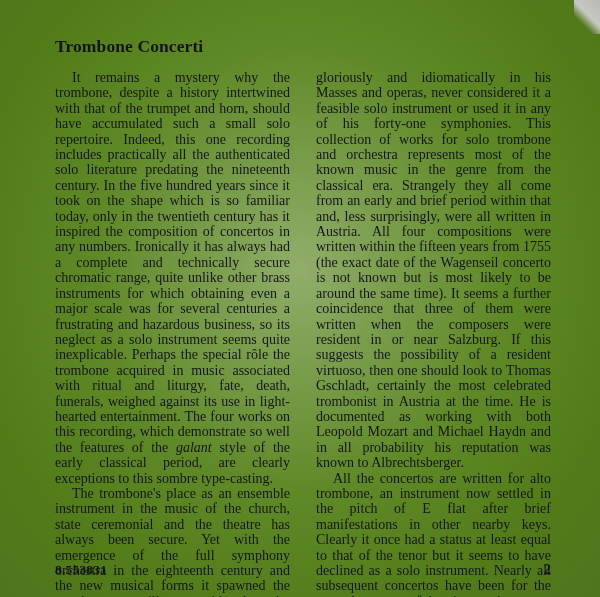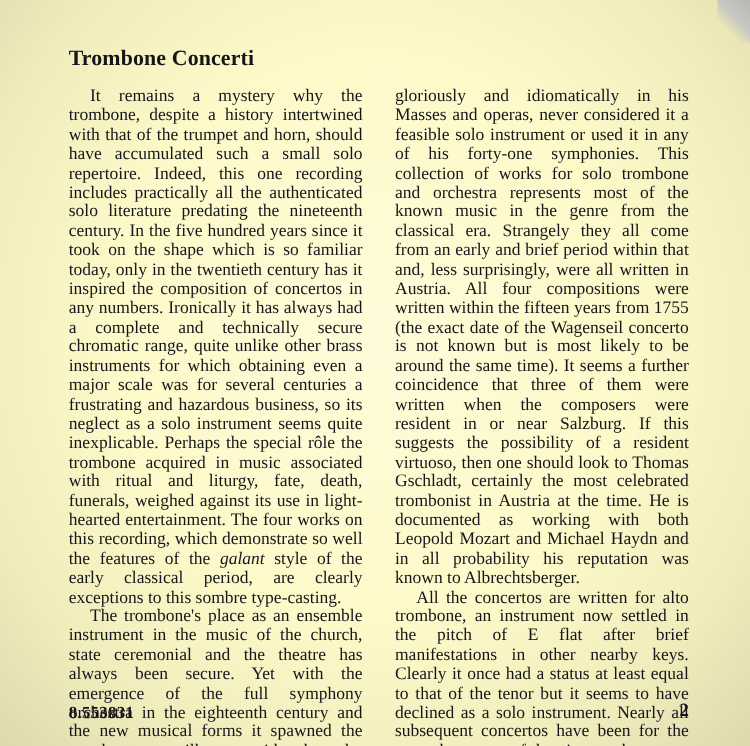--- a/index.html
+++ b/index.html
@@ -10,21 +10,21 @@
     width: 600px;
     height: 597px;
     background: #cfcfcb;
     font-family: "Liberation Serif", serif;
     overflow: hidden;
   }
   #page {
     position: relative;
     width: 600px;
     height: 597px;
-    background: #fef9c3;
+    background: #4d7c0f;
     box-sizing: border-box;
   }
   
   #page::before {
     content: "";
     position: absolute;
     inset: 0;
     background:
       radial-gradient(ellipse at 50% 45%, rgba(255,255,255,0.38) 0%, rgba(255,255,255,0.10) 48%, rgba(120,120,115,0.10) 78%, rgba(90,90,85,0.20) 100%);
     pointer-events: none;

